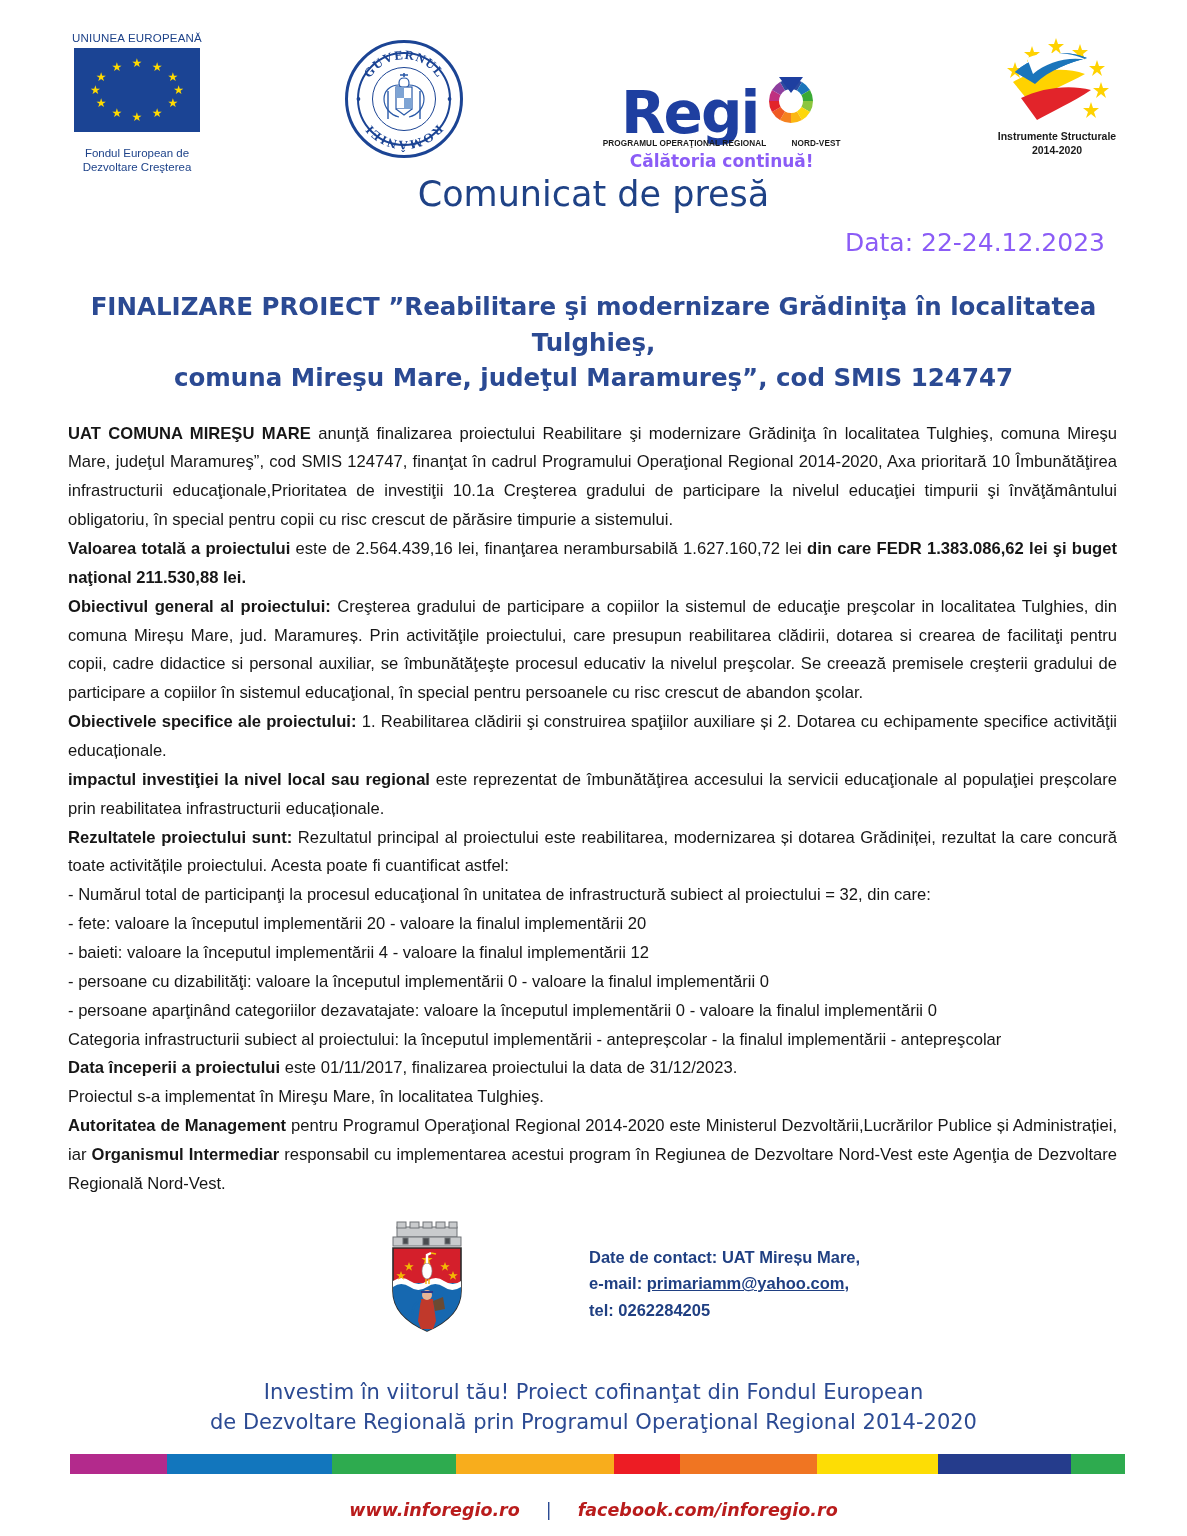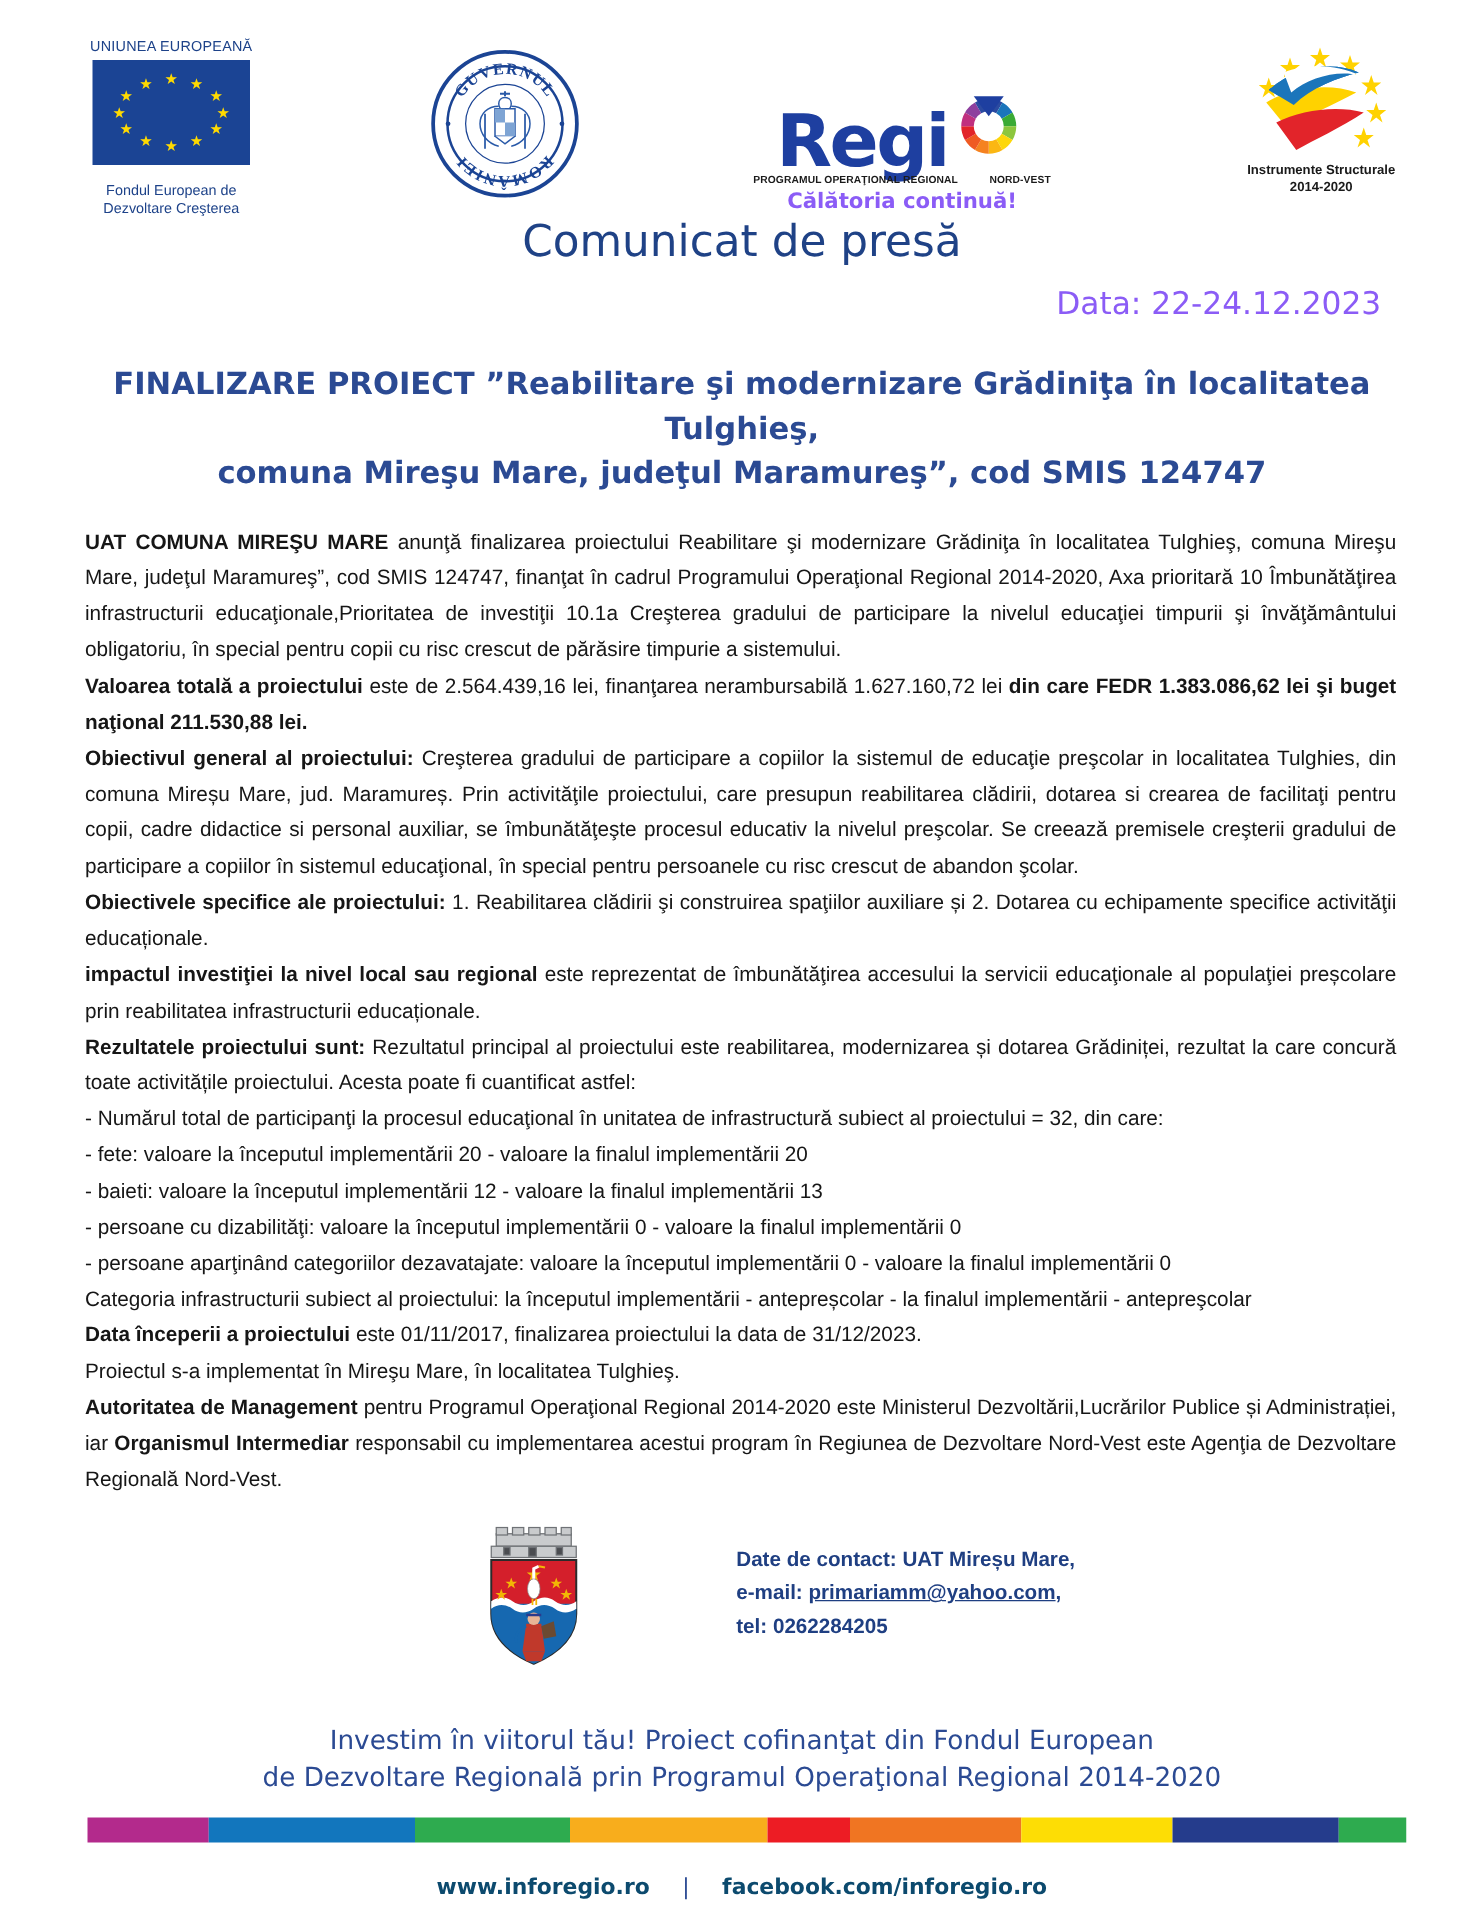--- a/index.html
+++ b/index.html
@@ -185,21 +185,21 @@
     color: #161616;
     font-family: "Liberation Sans", sans-serif;
   }
   .body-text p { margin: 0; }
   .body-text p.just { text-align: justify; }
   .body-text b, .body-text strong { font-weight: bold; }
 
   
   .contact-row {
     display: flex;
-    align-items: flex-start;
+    align-items: center;
     margin-top: 22px;
     padding-left: 383px;
     gap: 118px;
   }
   .coa { width: 88px; height: 112px; position: relative; }
   .contact-text {
     font-size: 16.5px;
     font-weight: bold;
     color: #1f3f82;
     line-height: 1.62;
@@ -229,21 +229,21 @@
 
   .footer-links {
     text-align: center;
     margin-top: 26px;
     font-size: 17.5px;
     font-weight: bold;
     color: #2b4a93;
     font-family: "DejaVu Sans", sans-serif;
   }
   .footer-links .sep { display: inline-block; padding: 0 26px; font-weight: normal; }
-  .footer-links a { color: #0c4a6e; text-decoration: none; }
+  .footer-links a { color: #b91c1c; text-decoration: none; font-style: italic; }
 </style>
 </head>
 <body>
 
 <div class="page">
 
   <div class="logo-strip">
 
     <div class="eu-logo">
       <div class="eu-top-text">UNIUNEA EUROPEANĂ</div>
@@ -371,21 +371,21 @@
     <p class="just"><b>Obiectivul general al proiectului:</b><span> Creşterea gradului de participare a copiilor la sistemul de educaţie preşcolar in localitatea Tulghies, din comuna Mireșu Mare, jud. Maramureș. Prin activităţile proiectului, care presupun reabilitarea clădirii, dotarea si crearea de facilitaţi pentru copii, cadre didactice si personal auxiliar, se îmbunătăţeşte procesul educativ la nivelul preşcolar. Se creează premisele creşterii gradului de participare a copiilor în sistemul educaţional, în special pentru persoanele cu risc crescut de abandon şcolar.</span></p>
 
     <p class="just"><b>Obiectivele specifice ale proiectului:</b><span> 1. Reabilitarea clădirii şi construirea spaţiilor auxiliare și 2. Dotarea cu echipamente specifice activităţii educaționale.</span></p>
 
     <p class="just"><b>impactul investiţiei la nivel local sau regional</b><span> este reprezentat de îmbunătăţirea accesului la servicii educaţionale al populaţiei preșcolare prin reabilitatea infrastructurii educaționale.</span></p>
 
     <p class="just"><b>Rezultatele proiectului sunt:</b><span>  Rezultatul principal al proiectului este reabilitarea, modernizarea și dotarea Grădiniței, rezultat la care concură toate activitățile proiectului. Acesta poate fi cuantificat astfel:</span></p>
 
     <p>- Numărul total de participanţi la procesul educaţional în unitatea de infrastructură subiect al proiectului = 32, din care:</p>
     <p>- fete: valoare la începutul implementării   20 - valoare la finalul implementării  20</p>
-    <p>- baieti: valoare la începutul implementării 12 - valoare la finalul implementării 13</p>
+    <p>- baieti: valoare la începutul implementării 4 - valoare la finalul implementării 12</p>
     <p>- persoane cu dizabilităţi: valoare la începutul implementării 0 - valoare la finalul implementării 0</p>
     <p>- persoane aparţinând categoriilor dezavatajate: valoare la începutul implementării 0 -  valoare la finalul implementării 0</p>
     <p>Categoria infrastructurii subiect al proiectului: la începutul implementării - antepreșcolar - la finalul implementării  - antepreşcolar</p>
 
     <p><b>Data începerii a proiectului</b><span> este 01/11/2017, finalizarea proiectului la data de 31/12/2023.</span></p>
 
     <p>Proiectul s-a implementat în Mireşu Mare, în localitatea Tulghieş.</p>
 
     <p class="just"><b>Autoritatea de Management</b><span> pentru Programul Operaţional Regional 2014-2020 este Ministerul Dezvoltării,Lucrărilor Publice și Administrației, iar </span><b>Organismul Intermediar</b><span> responsabil cu implementarea acestui program în Regiunea de Dezvoltare Nord-Vest este Agenţia de Dezvoltare Regională Nord-Vest.</span></p>
   </div>

